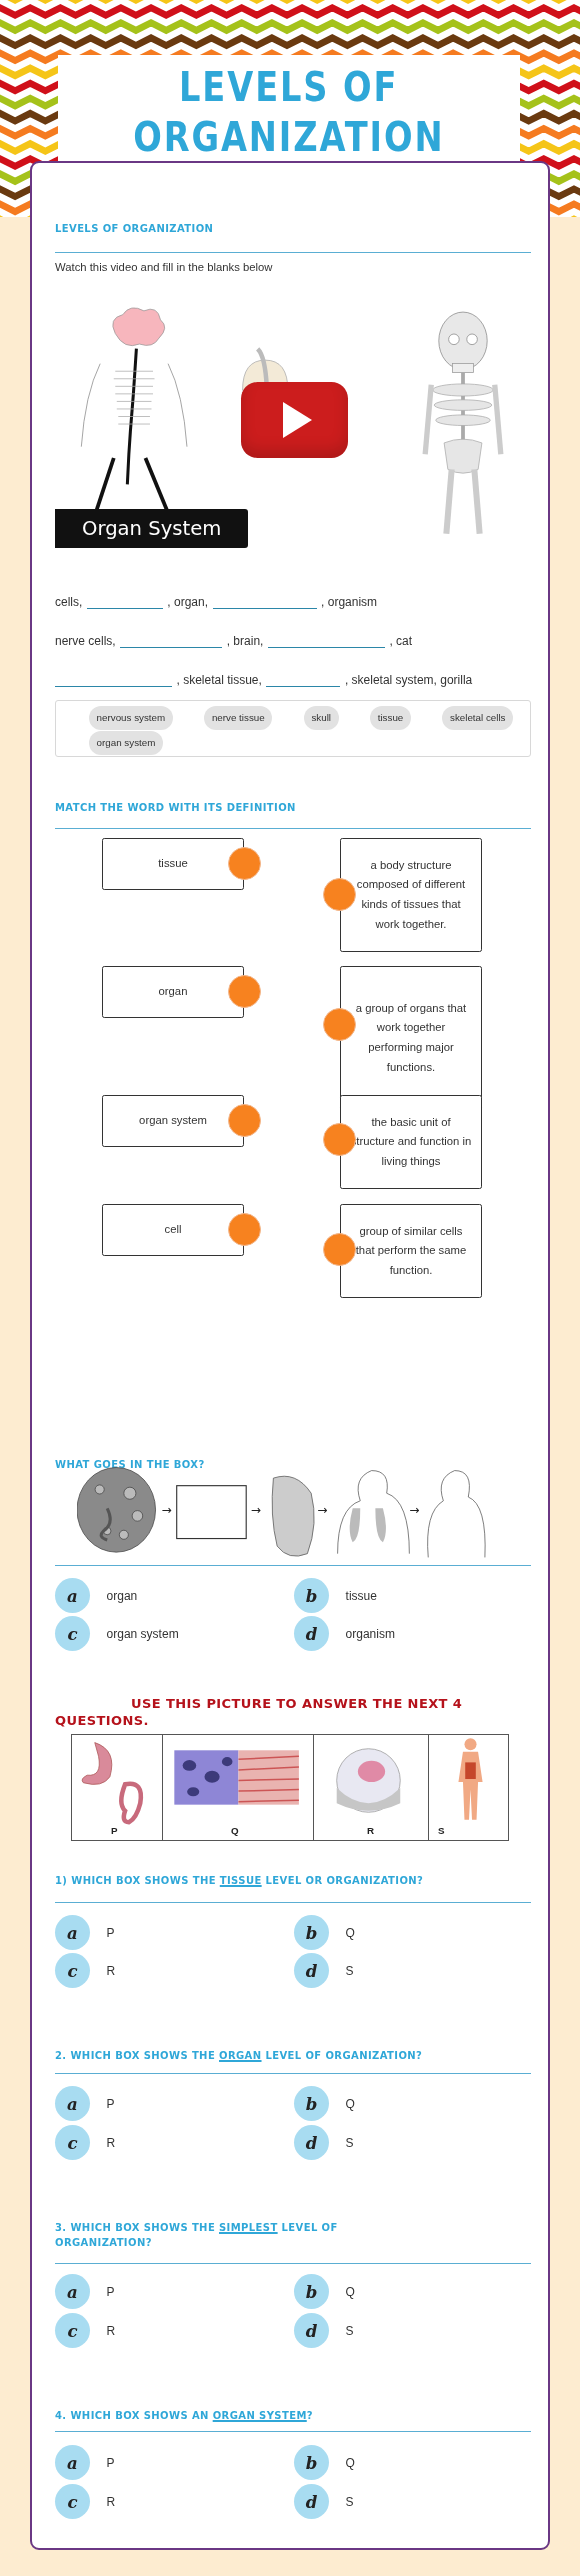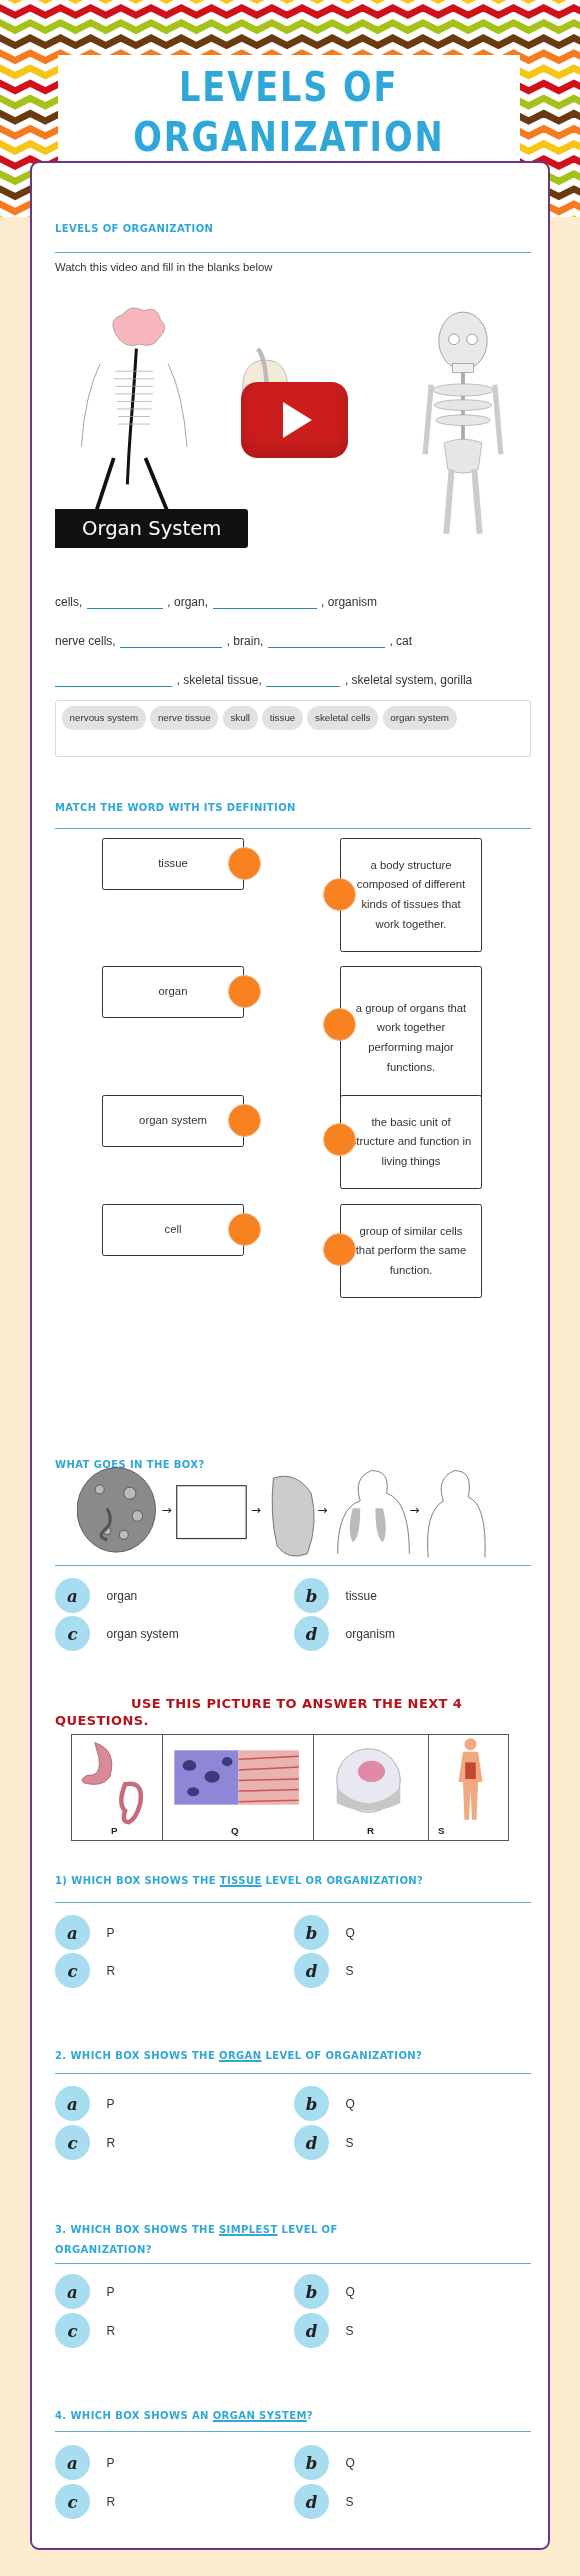--- a/index.html
+++ b/index.html
@@ -78,21 +78,21 @@
   .video .lung { position: absolute; left: 180px; top: 57px; }
   .blank-line { display: inline-block; border-bottom: 0.8px solid #2b86a8; height: 15px; vertical-align: bottom; margin: 0 4.5px; }
   .fill-row { position: absolute; left: 23px; font-family: "Liberation Sans", sans-serif; font-size: 12px; color: #333; white-space: nowrap; }
   .chip-tray {
     position: absolute; left: 23px; top: 537px; width: 476px; height: 57px;
     border: 0.8px solid #d8d8d8; border-radius: 3px;
     padding: 4.5px 6px; display: flex; flex-wrap: wrap; gap: 1.5px 4.5px; align-content: flex-start;
   }
   .chip {
     background: #e2e2e2; border-radius: 12px; padding: 0 7.6px; height: 24px; line-height: 24px;
-    font-family: "Liberation Sans", sans-serif; font-size: 9.8px; color: #333; cursor: grab;
+    font-family: "Liberation Sans", sans-serif; font-size: 9.8px; color: #333; cursor: grab; margin-left: 27px;
   }
   .match-box {
     position: absolute; border: 0.8px solid #333; border-radius: 2.3px; background: #fff;
     display: flex; align-items: center; justify-content: center; text-align: center;
     font-family: "Liberation Sans", sans-serif; font-size: 11.3px; line-height: 19.6px; color: #333;
   }
   .dot {
     position: absolute; width: 33px; height: 33px; border-radius: 50%;
     background: #f7821f; border: 1.5px solid #f2b58a; cursor: pointer;
   }
@@ -362,21 +362,21 @@
     </div>
   <div class="choice" style="left:23px; top:1962px;">
       <div class="bubble">c</div>
       <div class="choice-label">R</div>
     </div>
   <div class="choice" style="left:262px; top:1962px;">
       <div class="bubble">d</div>
       <div class="choice-label">S</div>
     </div>
 
-  <div class="section-title" style="top:2057px; width:332px; line-height:20px;">
+  <div class="section-title" style="top:2057px; width:332px; line-height:15px;">
     <span>3. WHICH BOX SHOWS THE </span><u>SIMPLEST</u><span> LEVEL OF ORGANIZATION?</span>
   </div>
   <div class="rule" style="top:2100px;"></div>
   <div class="choice" style="left:23px; top:2111px;">
       <div class="bubble">a</div>
       <div class="choice-label">P</div>
     </div>
   <div class="choice" style="left:262px; top:2111px;">
       <div class="bubble">b</div>
       <div class="choice-label">Q</div>

